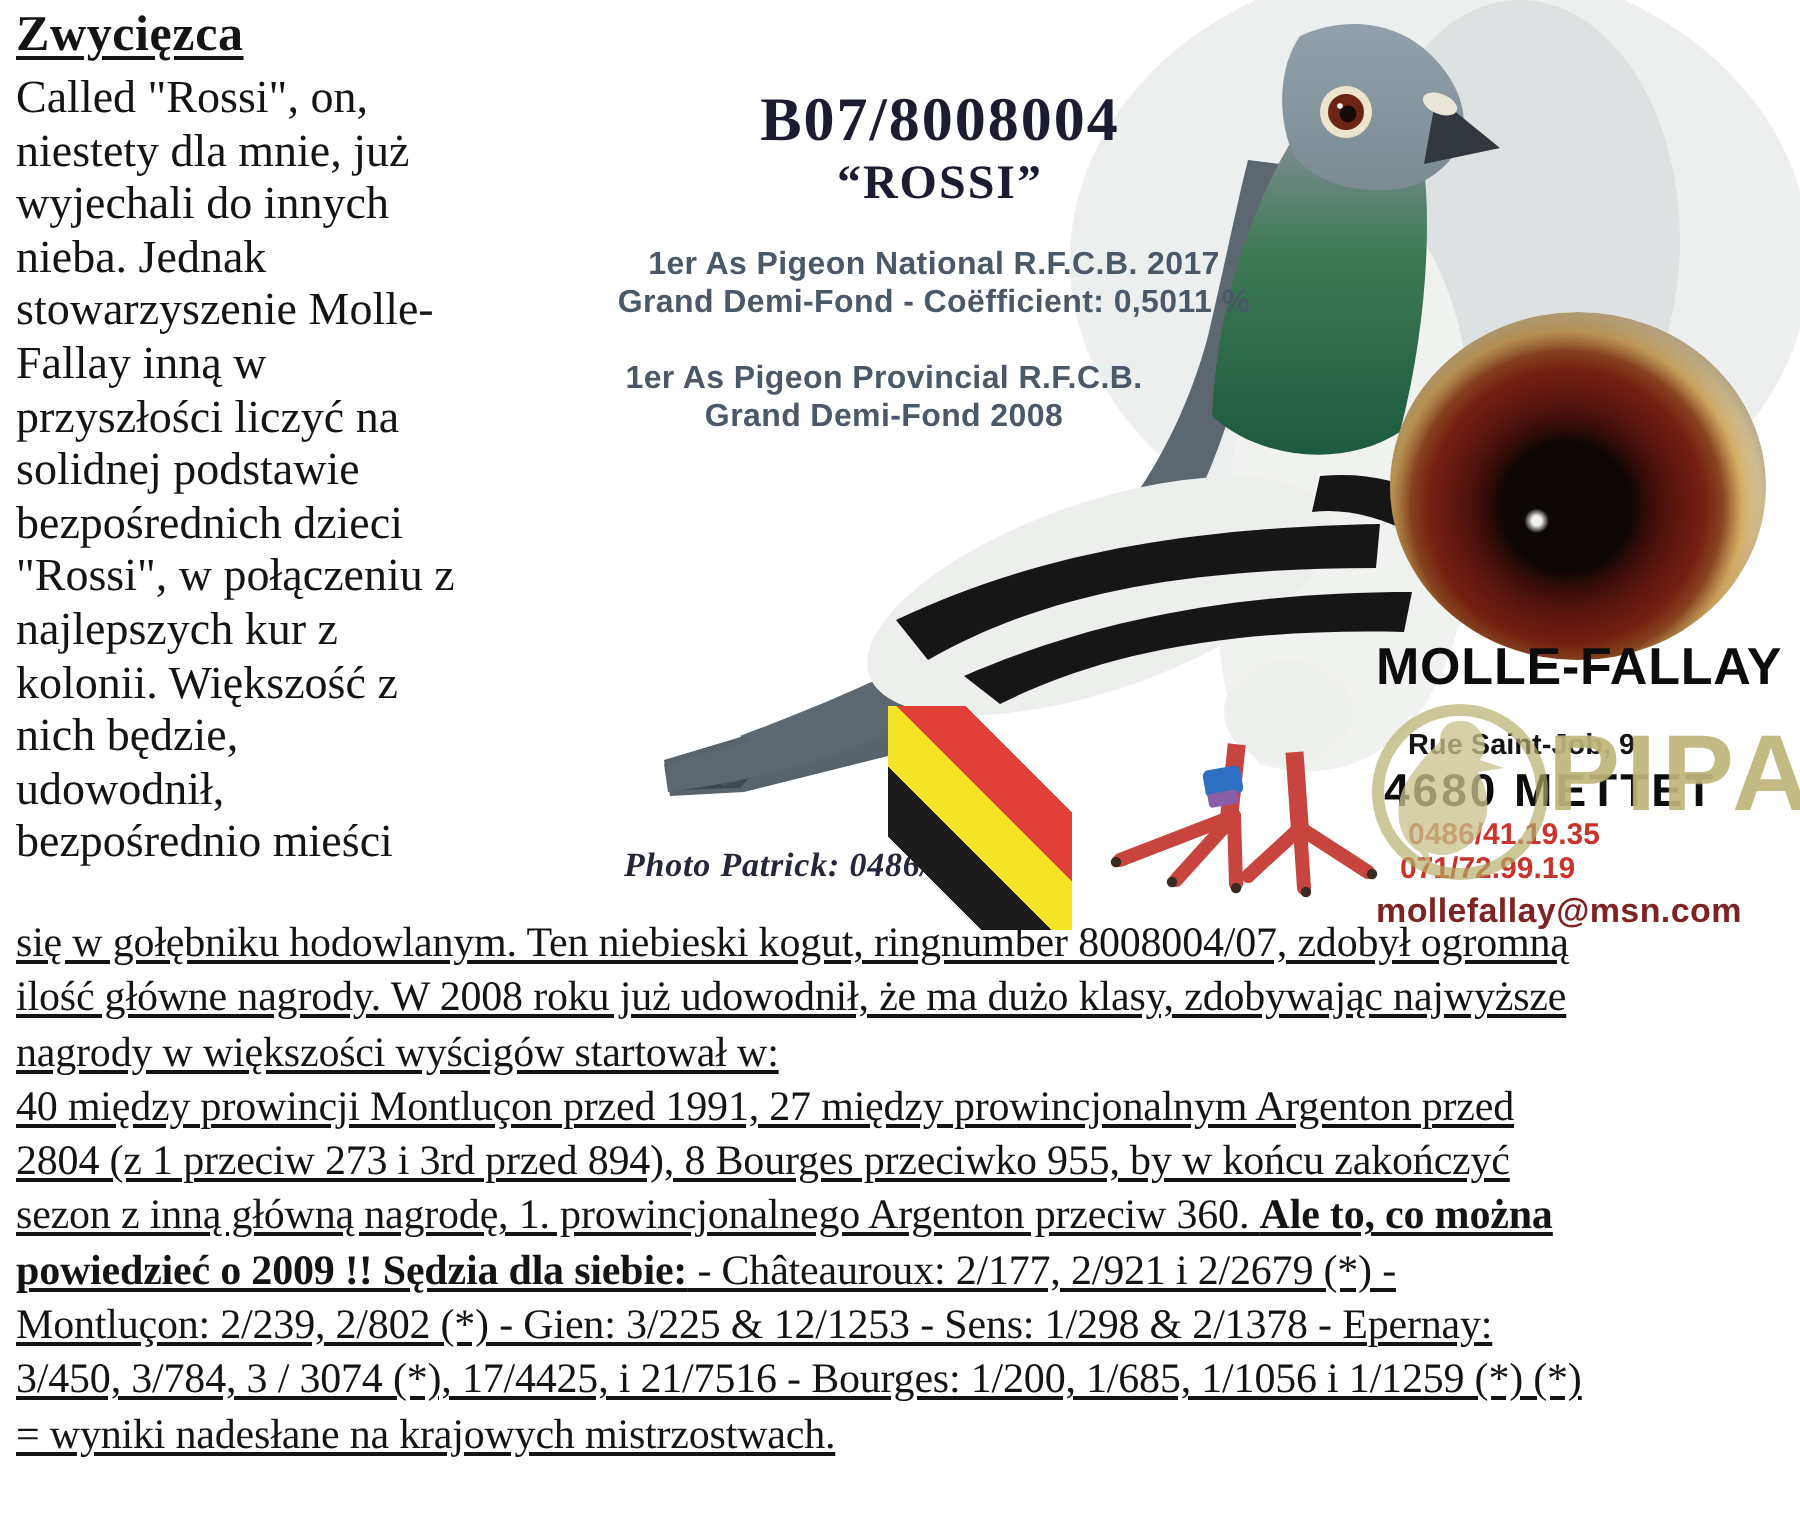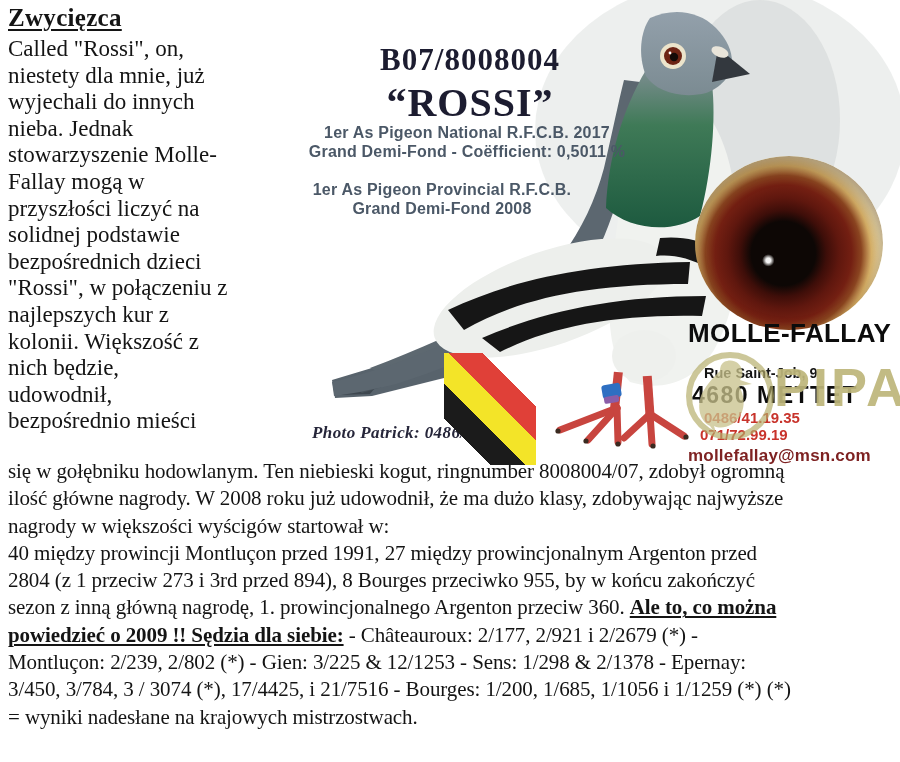--- a/index.html
+++ b/index.html
@@ -11,35 +11,35 @@
   
   .left-col { position:absolute; left:8px; top:4px; width:288px; }
   .doc-title {
     font-size:25px; font-weight:bold; text-decoration:underline;
     text-decoration-thickness:2px; text-underline-offset:3px;
     margin-bottom:4px; letter-spacing:.3px;
   }
   .left-line { font-size:23px; line-height:26.6px; white-space:nowrap; }
   
   .bottom-text { position:absolute; left:8px; top:458px; width:892px; }
-  .bottom-line { font-size:21px; line-height:27.3px; white-space:nowrap; letter-spacing:-0.1px; }
+  .bottom-line { font-size:21px; line-height:27.3px; white-space:nowrap; letter-spacing:-0.1px;text-decoration:underline; }
   .bottom-line .b {
     font-weight:bold; text-decoration:underline;
     text-decoration-thickness:2px; text-underline-offset:2px;
   }
   
   .collage { position:absolute; left:220px; top:0; width:680px; height:462px; }
   .pigeon-svg { position:absolute; left:0; top:0; z-index:1; }
   .ring-block {
     position:absolute; left:70px; top:42px; width:360px; z-index:2;
     text-align:center; font-family:Liberation Serif, serif;
     color:#1c1c30; font-weight:bold;
   }
   .ring-number { font-size:31px; letter-spacing:1px; }
-  .pigeon-name { font-size:40px; letter-spacing:1px; margin-top:1px; }
+  .pigeon-name { font-size:24px; letter-spacing:1px; margin-top:1px; }
   .award {
     position:absolute; z-index:2; text-align:center;
     font-family:"Liberation Sans", sans-serif; font-weight:bold;
     font-size:16px; line-height:19px; color:#4b5867; letter-spacing:.2px;
   }
   .award-1 { left:62px; top:123px; width:370px; }
   .award-2 { left:52px; top:180px; width:340px; }
   .photo-credit {
     position:absolute; left:92px; top:423px; z-index:2;
     font-family:"Liberation Serif", serif; font-style:italic; font-weight:bold;
@@ -92,21 +92,21 @@
 
 <div class="page">
 
   <div class="left-col">
     <div class="doc-title">Zwycięzca</div>
     <div class="left-line">Called "Rossi", on,</div>
     <div class="left-line">niestety dla mnie, już</div>
     <div class="left-line">wyjechali do innych</div>
     <div class="left-line">nieba. Jednak</div>
     <div class="left-line">stowarzyszenie Molle-</div>
-    <div class="left-line">Fallay mogą w</div>
+    <div class="left-line">Fallay inną w</div>
     <div class="left-line">przyszłości liczyć na</div>
     <div class="left-line">solidnej podstawie</div>
     <div class="left-line">bezpośrednich dzieci</div>
     <div class="left-line">"Rossi", w połączeniu z</div>
     <div class="left-line">najlepszych kur z</div>
     <div class="left-line">kolonii. Większość z</div>
     <div class="left-line">nich będzie,</div>
     <div class="left-line">udowodnił,</div>
     <div class="left-line">bezpośrednio mieści</div>
   </div>

